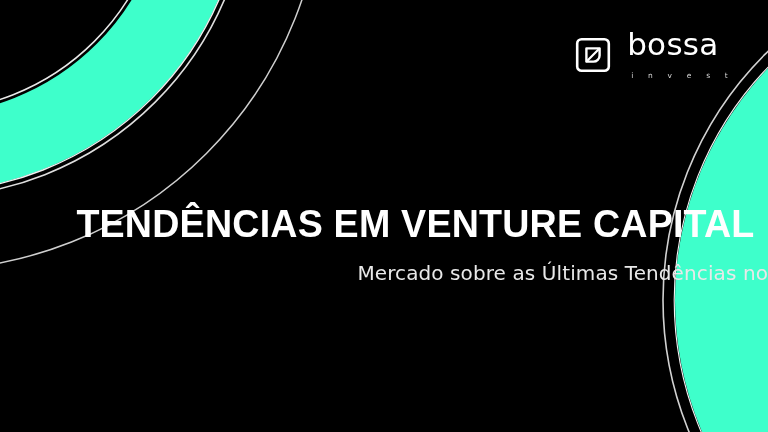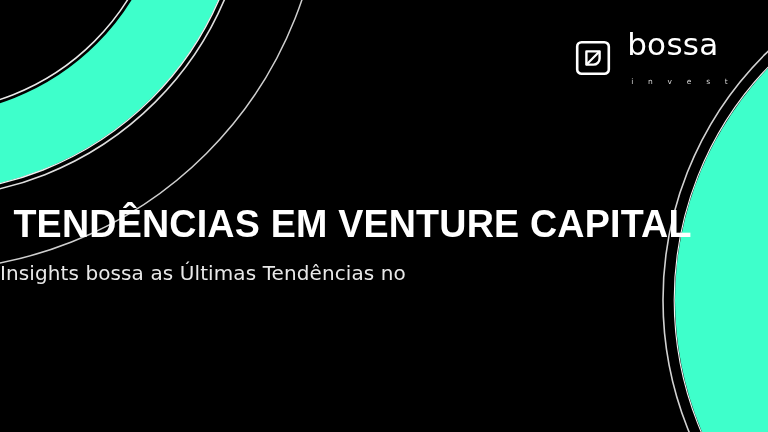--- a/index.html
+++ b/index.html
@@ -63,30 +63,30 @@
   }
   .logo-sub {
     font-family: "DejaVu Sans", sans-serif;
     font-size: 7.5px;
     line-height: 1;
     font-weight: 400;
     color: #d8d8d8;
     letter-spacing: 6.2px;
     text-align: center;
     padding-left: 4px;
-    margin-top: 18px;
+    margin-top: 12px;
   }
 
   
   #headline-block {
     position: absolute;
     left: 0;
     top: 203px;
     width: 768px;
-    text-align: left;
+    text-align: right;
   }
   #slide-title {
     font-family: "Liberation Sans Narrow", "Liberation Sans", sans-serif;
     font-size: 39px;
     line-height: 1.08;
     font-weight: 700;
     color: #ffffff;
     letter-spacing: 0.2px;
     margin: 0;
     transform: scaleX(0.965);
@@ -167,17 +167,17 @@
     <div id="logo-words">
       <div class="logo-word">bossa</div>
       <div class="logo-sub">i n v e s t</div>
     </div>
   </div>
 
   <div id="headline-block">
     <h1 id="slide-title">TENDÊNCIAS EM VENTURE CAPITAL</h1>
 
     <p id="slide-subtitle">
-      <span class="sub-line">Insights bossa as Últimas Tendências no</span>
+      <span class="sub-line">Mercado sobre as Últimas Tendências no</span>
     </p>
   </div>
 
 </div>
 
 </body></html>

